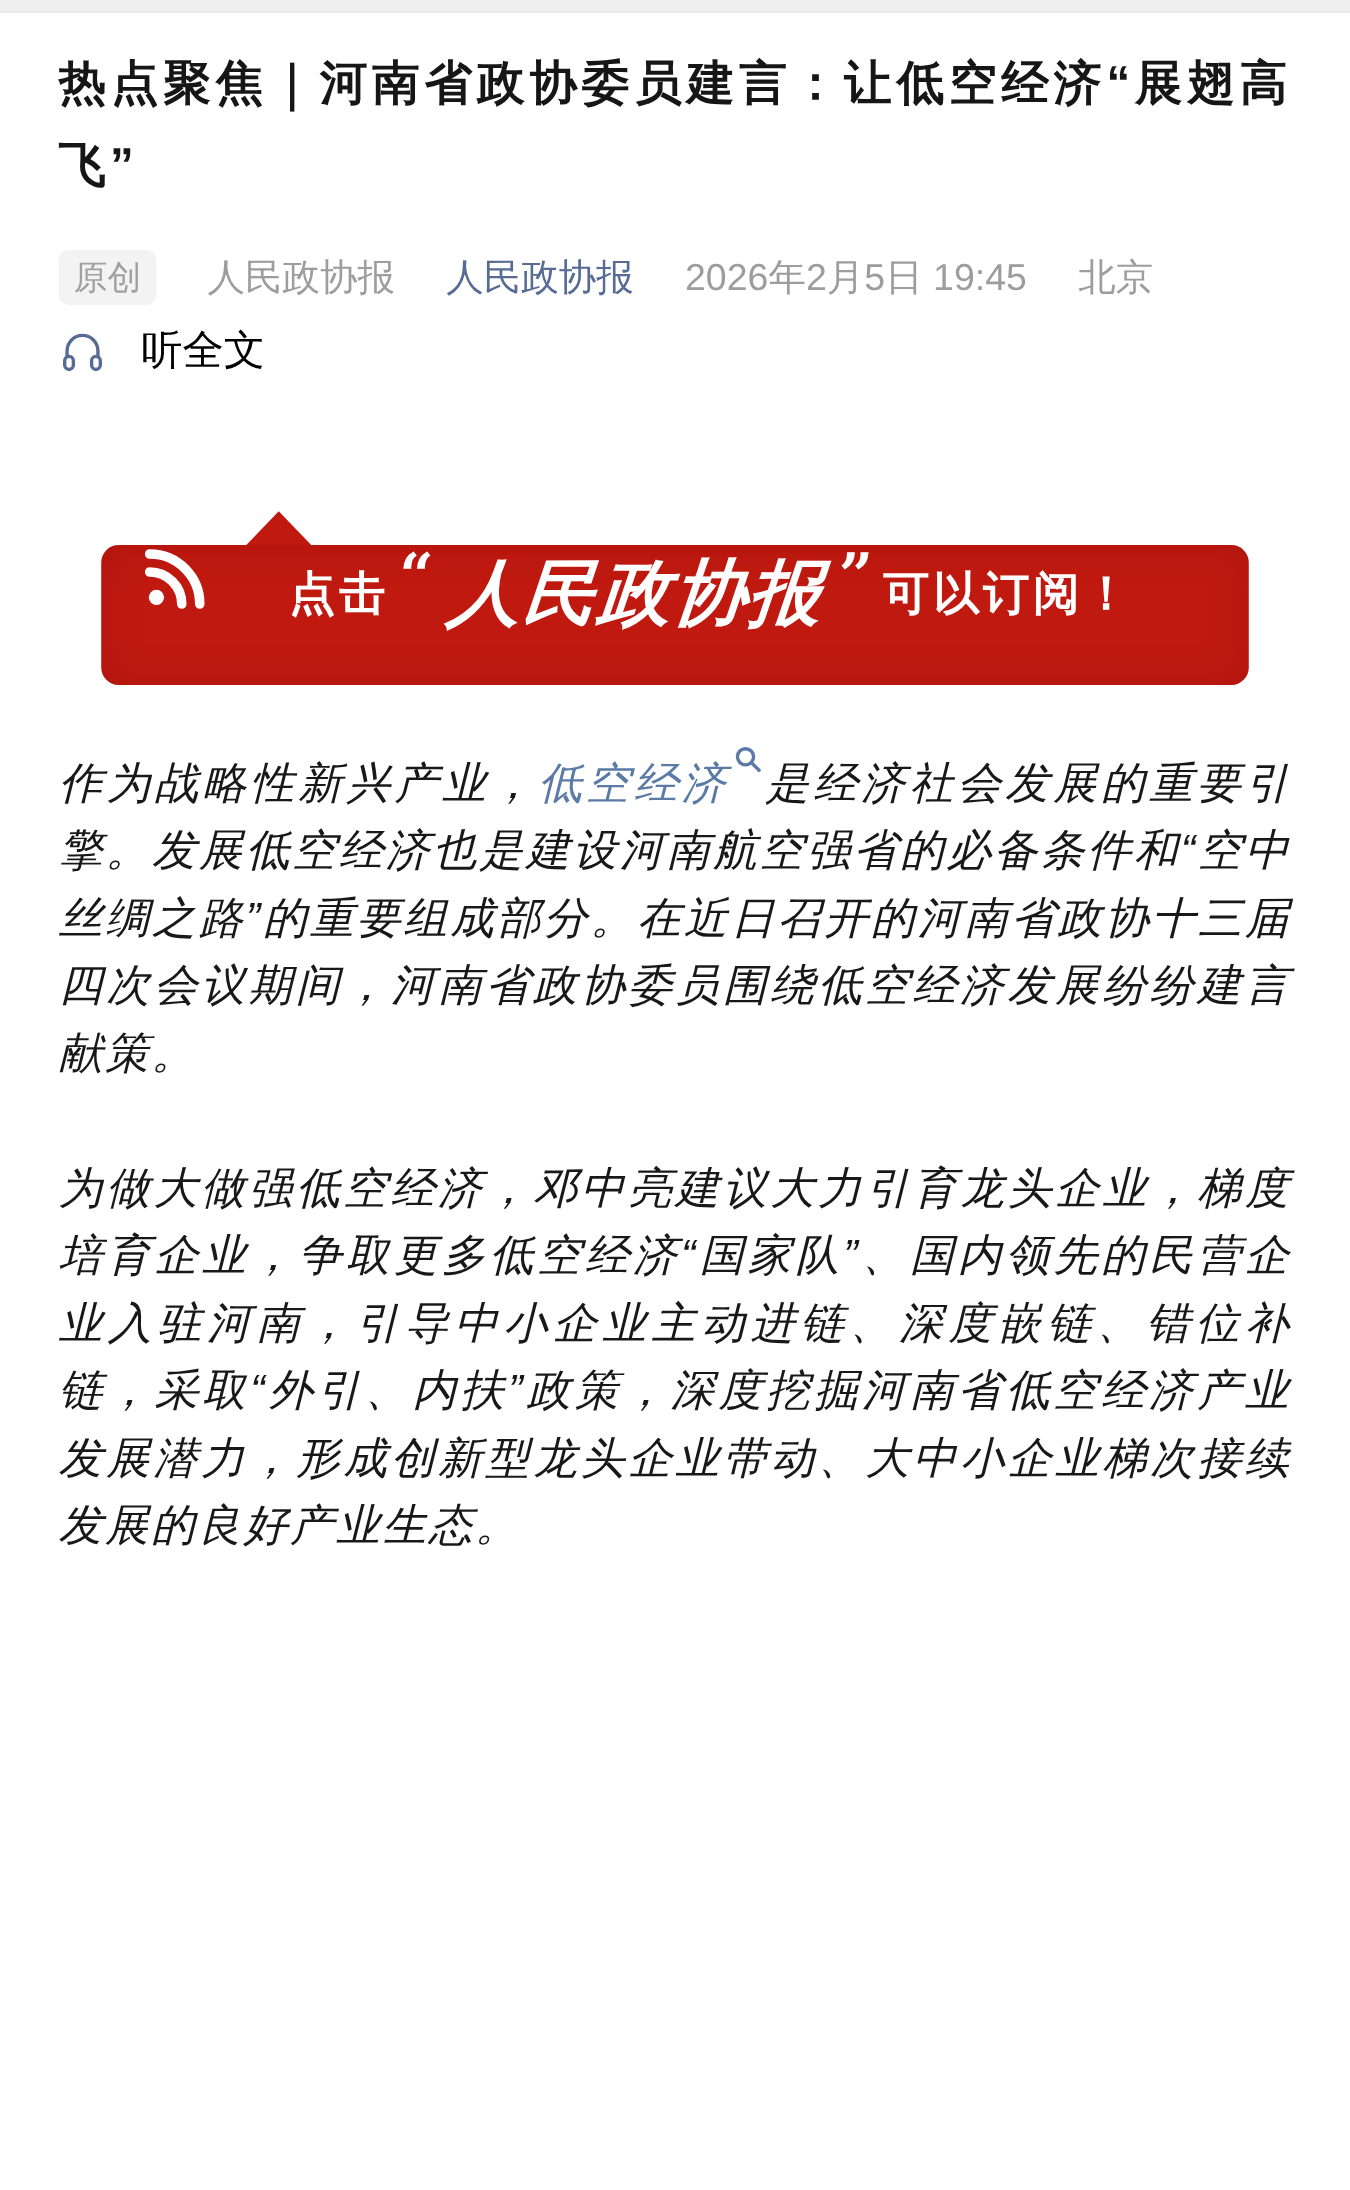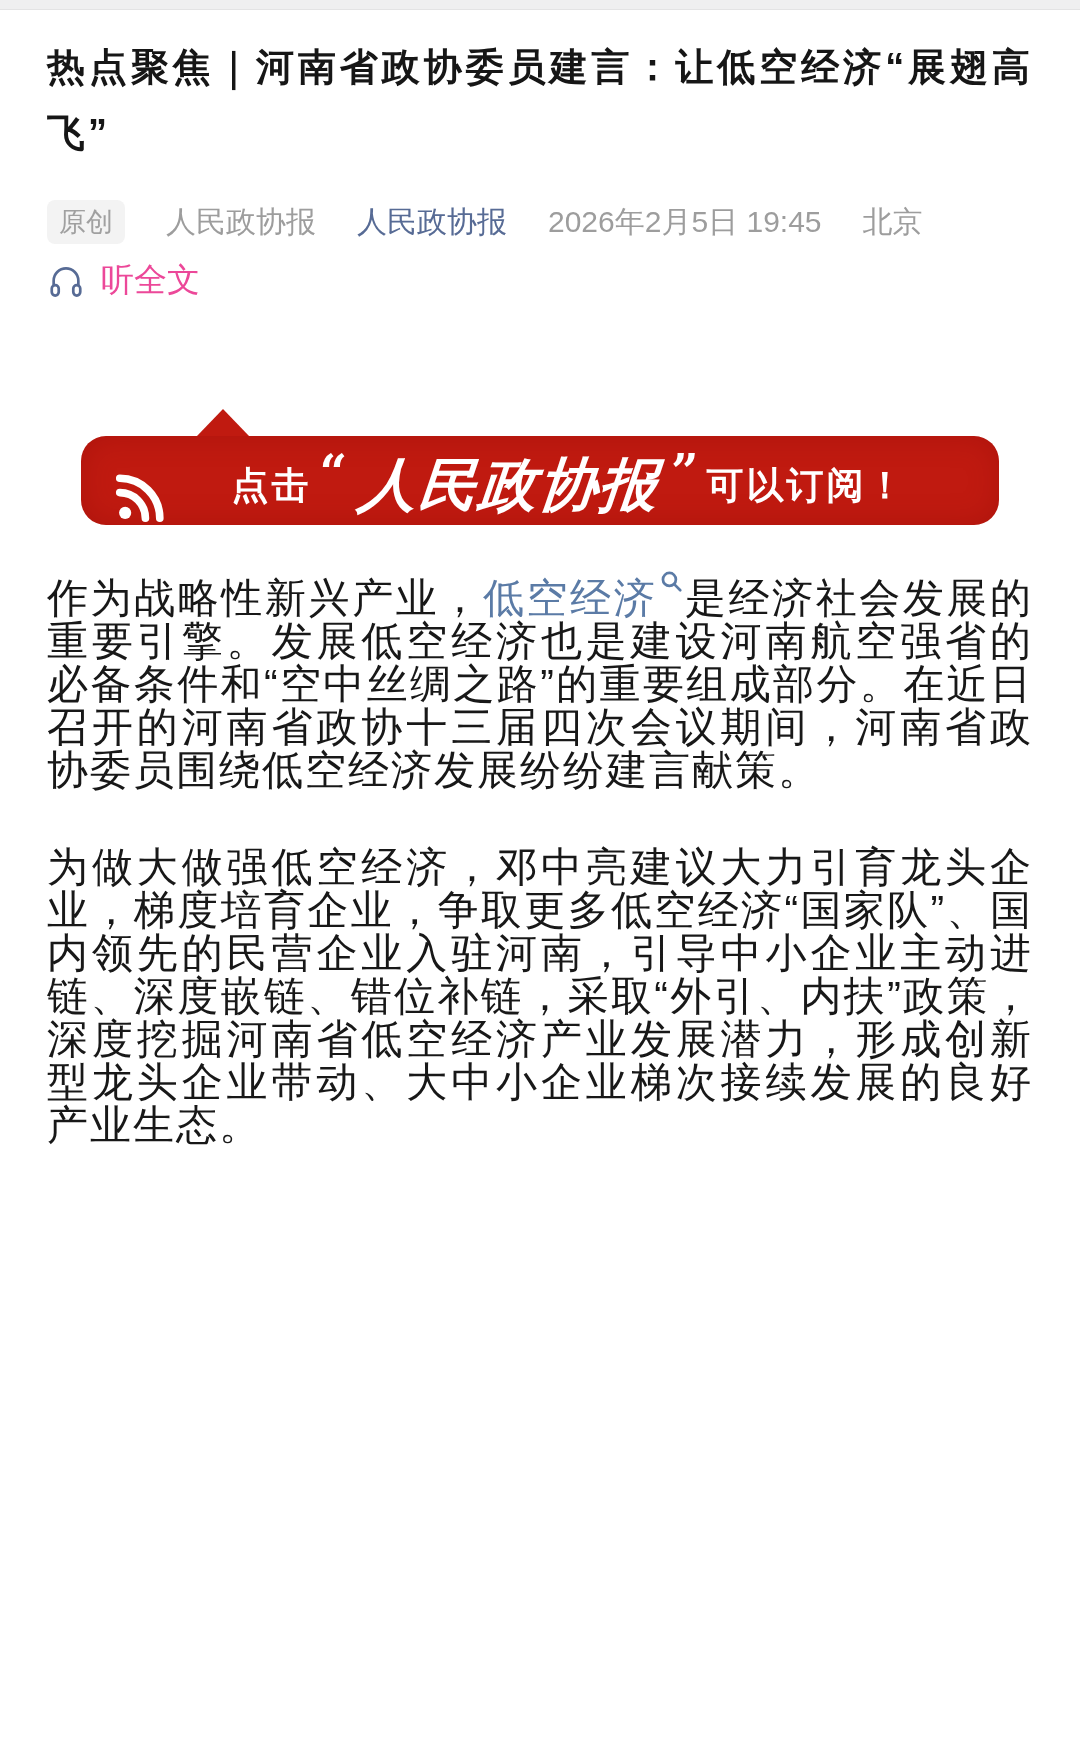--- a/index.html
+++ b/index.html
@@ -50,47 +50,47 @@
     color: #576b95;
     text-decoration: none;
     cursor: pointer;
   }
 
   
   .listen-row {
     margin-top: 14px;
     display: flex;
     align-items: center;
-    gap: 16px;
-    color: #ec4899;
+    gap: 28px;
+    color: #000000;
     font-size: 33px;
     cursor: pointer;
     width: fit-content;
   }
   .listen-row svg { display: block; }
 
   
   .banner-wrap {
     margin: 106px auto 0;
     width: 918px;
     cursor: pointer;
   }
   .banner-pointer {
     width: 0; height: 0;
     margin-left: 116px;
     border-left: 26px solid transparent;
     border-right: 26px solid transparent;
     border-bottom: 27px solid #c01a10;
   }
   .banner-body {
-    height: 89px;
+    height: 112px;
     background: #c01a10;
-    border-radius: 25px;
-    display: flex;
-    align-items: flex-end;
+    border-radius: 14px;
+    display: flex;
+    align-items: flex-start;
     padding: 0 28px 0 32px;
     box-shadow: inset 0 0 30px rgba(120,0,0,.25);
   }
   .banner-body svg { flex: 0 0 auto; display: block; }
   .banner-text {
     flex: 1;
     display: flex;
     align-items: center;
     justify-content: center;
     color: #ffffff;
@@ -115,26 +115,27 @@
     font-weight: 700;
     font-style: italic;
     transform: skewX(-5deg);
     margin: 0 4px;
     letter-spacing: 2px;
   }
 
   
   .article { margin-top: 34px; }
   .article p {
-    font-size: 41px;
-    line-height: 43px;
+    font-size: 35px;
+    line-height: 54px;
     letter-spacing: 2px;
     color: #181818;
     text-align: justify;
     margin-bottom: 54px;
+    font-style: italic;
   }
   .article p:last-child { margin-bottom: 0; }
   .kw-link {
     color: #5b7ba6;
     text-decoration: none;
     cursor: pointer;
     white-space: nowrap;
   }
   .kw-link .search-sup {
     display: inline-block;

